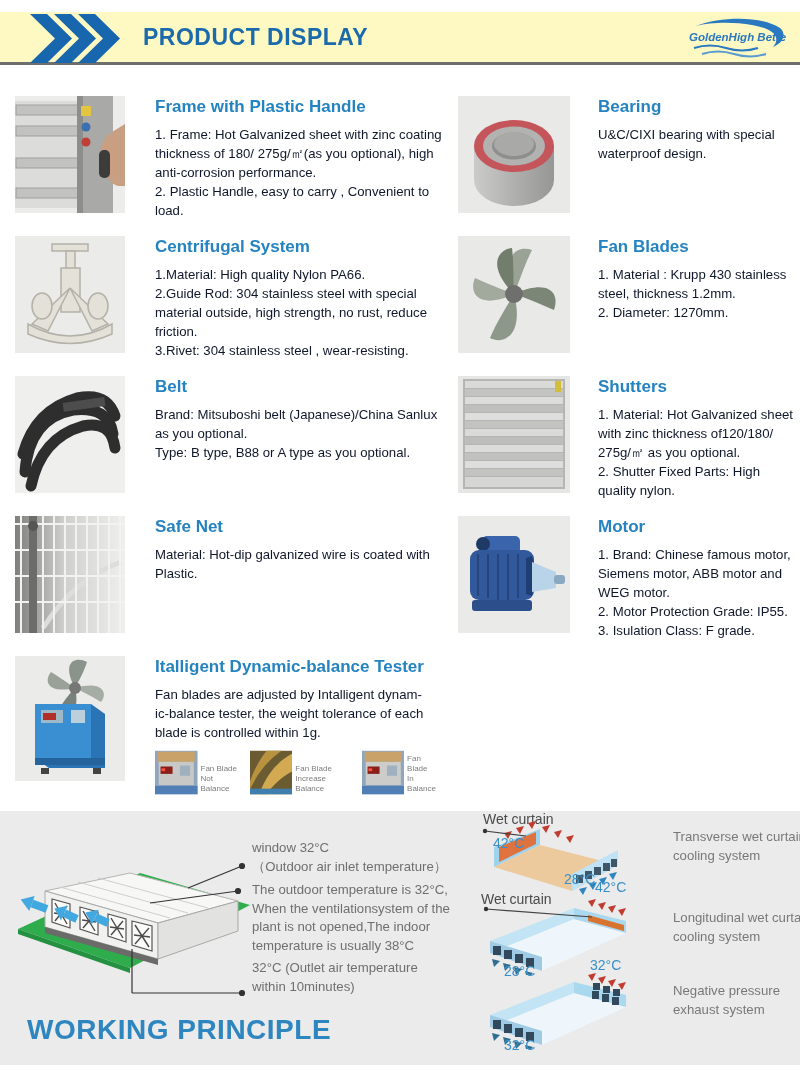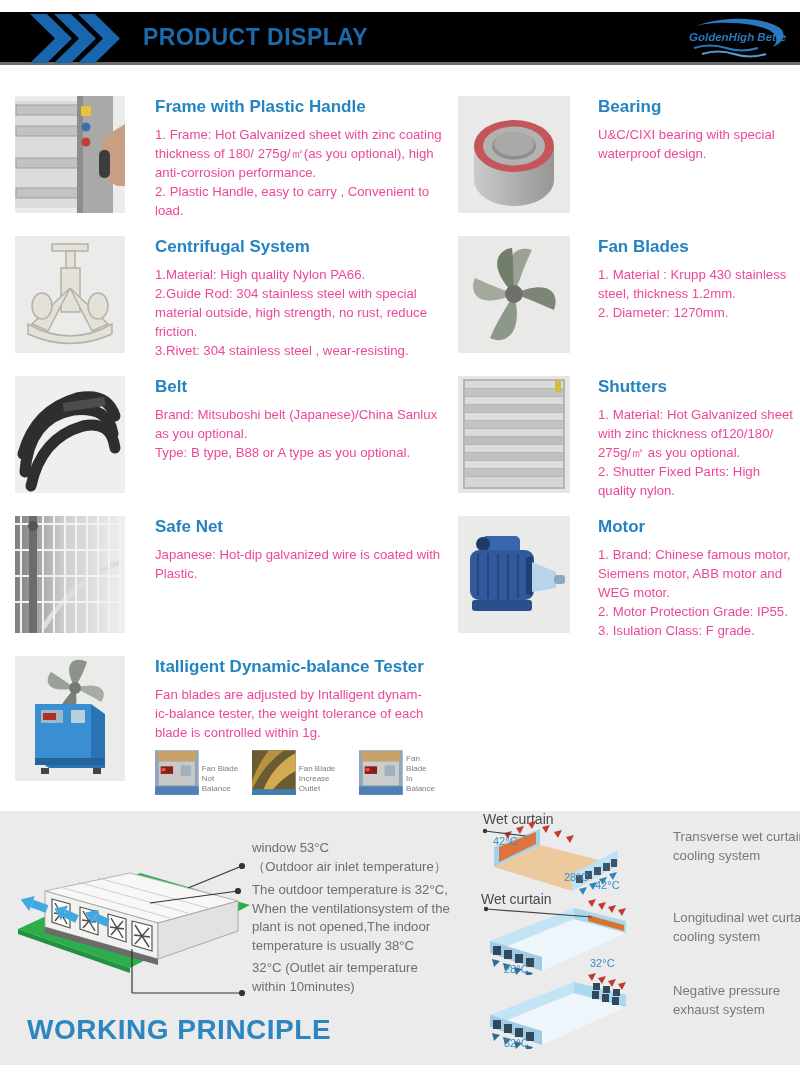--- a/index.html
+++ b/index.html
@@ -3,21 +3,21 @@
 <meta charset="utf-8">
 <style>
   * { margin:0; padding:0; box-sizing:border-box; }
   html,body { background:#fff; }
   body {
     width:800px; height:1082px; overflow:hidden; position:relative;
     font-family:"Liberation Sans", sans-serif; color:#838383;
   }
   
   .hdr {
-    margin-top:12px; height:53px; background:#000000;
+    margin-top:12px; height:53px; background:#fef9c3;
     border-bottom:3px solid #6e6e6c; position:relative;
   }
   .chev { position:absolute; left:30px; top:2px; }
   .hdr-title {
     position:absolute; left:143px; top:0; line-height:50px;
     font-size:23px; font-weight:bold; color:#1a6aac; letter-spacing:0.5px;
   }
   .logo { position:absolute; right:14px; top:3px; }
   
   .grid {
@@ -26,38 +26,38 @@
   }
   .card { height:140px; display:flex; }
   .card .thumb { width:110px; height:117px; flex:0 0 110px; }
   .card.narrow .thumb { width:112px; flex:0 0 112px; }
   .card .info { margin-left:30px; width:296px; }
   .card.narrow .info { margin-left:28px; width:202px; }
   .card h3 {
     font-size:17px; font-weight:bold; color:#2583c0;
     margin:2px 0 8px 0; line-height:1.1;
   }
-  .card p { font-size:13.2px; line-height:1.45; color:#ec4899; }
+  .card p { font-size:13.2px; line-height:1.45; color:#0f172a; }
   .tester { height:132px; }
   .tt-row { display:flex; margin-top:7px; }
   .tt { display:flex; align-items:flex-end; margin-right:9px; }
   .tt-cap { font-size:8px; line-height:1.25; color:#7d7d7d; margin-left:3px; margin-bottom:2px; }
   
   .wp {
     margin-top:23px; height:254px; background:#ebebeb; position:relative;
     font-size:13.2px;
   }
   .wp .abs { position:absolute; }
   .anno { color:#6f6f6f; line-height:1.42; }
   .wp-title {
     position:absolute; left:27px; top:203px;
     font-size:28px; font-weight:bold; color:#2e86c1; letter-spacing:0.5px;
   }
   .sys-label { position:absolute; font-size:14px; color:#4a4a4a; }
-  .temp { position:absolute; font-size:11px; color:#3a8fc7; }
+  .temp { position:absolute; font-size:14px; color:#3a8fc7; }
   .sys-cap { position:absolute; left:645px; width:150px; color:#787878; line-height:1.45;margin-left:28px; }
 </style>
 </head>
 <body>
 
 <div class="hdr">
   <svg class="chev" width="108" height="49" viewBox="0 0 108 49">
     <polygon points="0,0 17,0 42,24.5 17,49 0,49 25,24.5" fill="#1766ae"></polygon>
     <polygon points="24,0 41,0 66,24.5 41,49 24,49 49,24.5" fill="#1766ae"></polygon>
     <polygon points="48,0 65,0 90,24.5 65,49 48,49 73,24.5" fill="#1766ae"></polygon>
@@ -243,21 +243,21 @@
             <line x1="0" y1="34" x2="110" y2="34"></line>
           <line x1="0" y1="60" x2="110" y2="60"></line>
             <line x1="0" y1="86" x2="110" y2="86"></line>
         </g>
         <rect x="14" y="0" width="8" height="117" fill="#6c6c6a"></rect>
         <circle cx="18" cy="10" r="5" fill="#555553"></circle>
       </svg>
     </div>
     <div class="info">
       <h3>Safe Net</h3>
-      <p>Japanese: Hot-dip galvanized wire is coated with Plastic.</p>
+      <p>Material: Hot-dip galvanized wire is coated with Plastic.</p>
     </div>
   </div>
 
   <div class="card narrow">
     <div class="thumb">
       <svg width="112" height="117" viewBox="0 0 112 117">
         <rect width="112" height="117" fill="#eaeae8"></rect>
         <rect x="24" y="20" width="38" height="18" rx="5" fill="#3a64ab"></rect>
         <circle cx="25" cy="28" r="7" fill="#1e3a66"></circle>
         <rect x="12" y="34" width="64" height="50" rx="9" fill="#32599c"></rect>
@@ -326,21 +326,21 @@
         </div>
         <div class="tt">
           <svg width="46" height="47" viewBox="0 0 46 47">
             <rect width="46" height="47" fill="#6b5b33"></rect>
             <path d="M10,47 C18,24 32,10 46,3 L46,22 C34,28 24,38 18,47 Z" fill="#d3aa52"></path>
             <path d="M0,42 C10,20 22,9 34,0 L18,0 C9,11 3,24 0,33 Z" fill="#b8923f"></path>
             <rect x="0" y="41" width="46" height="6" fill="#3f7fb0"></rect>
           </svg>
           <div class="tt-cap">
             <div>Fan Blade</div>
-            <div>Increase Outlet</div>
+            <div>Increase Balance</div>
           </div>
         </div>
         <div class="tt">
           <svg width="46" height="47" viewBox="0 0 46 47">
             <rect width="46" height="47" fill="#8fa6bd"></rect>
             <rect x="3" y="1" width="40" height="11" fill="#c9a26a"></rect>
             <rect x="4" y="12" width="38" height="25" fill="#cccccb"></rect>
             <rect x="6" y="17" width="13" height="8" fill="#8a1f1a"></rect>
             <rect x="7" y="19" width="4" height="3" fill="#ff5040"></rect>
             <rect x="27" y="16" width="11" height="11" fill="#9fb0be"></rect>
@@ -408,21 +408,21 @@
         <circle cx="234" cy="37" r="2.5"></circle>
       <line x1="142" y1="74" x2="230" y2="62"></line>
         <circle cx="230" cy="62" r="2.5"></circle>
       <line x1="124" y1="120" x2="124" y2="164"></line>
         <line x1="124" y1="164" x2="234" y2="164"></line>
         <circle cx="234" cy="164" r="2.5"></circle>
     </g>
   </svg>
 
   <div class="abs anno" style="left:252px; top:28px; width:220px;">
-    <div>window 53°C</div>
+    <div>window 32°C</div>
     <div>（Outdoor air inlet temperature）</div>
   </div>
   <div class="abs anno" style="left:252px; top:70px; width:212px;">The outdoor temperature is 32°C, When the ventilationsystem of the plant is not opened,The indoor temperature is usually 38°C</div>
   <div class="abs anno" style="left:252px; top:148px; width:185px;">32°C (Outlet air temperature within 10minutes)</div>
 
   <div class="sys-label" style="left:483px; top:0px;">Wet curtain</div>
   <svg class="abs" style="left:476px; top:8px;" width="162" height="92" viewBox="0 0 162 92">
     <polygon points="18,28 64,10 64,26 18,48" fill="#9fd2ec"></polygon>
     <polygon points="23,28 60,13 60,25 23,43" fill="#de7340"></polygon>
     <polygon points="18,48 64,26 142,46 96,72" fill="#ecca9e"></polygon>

